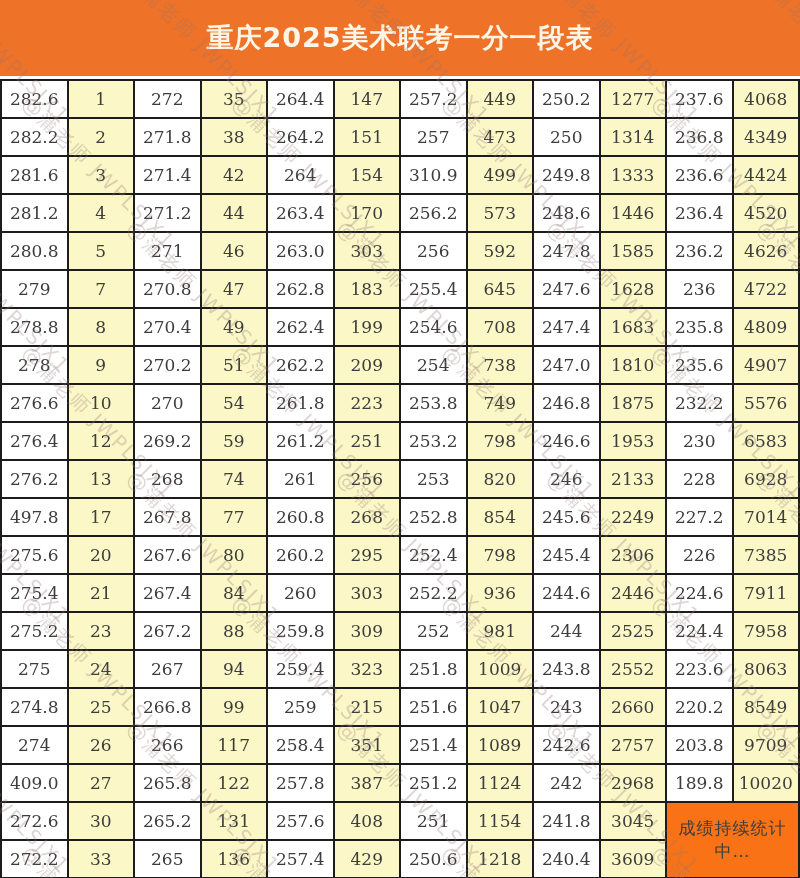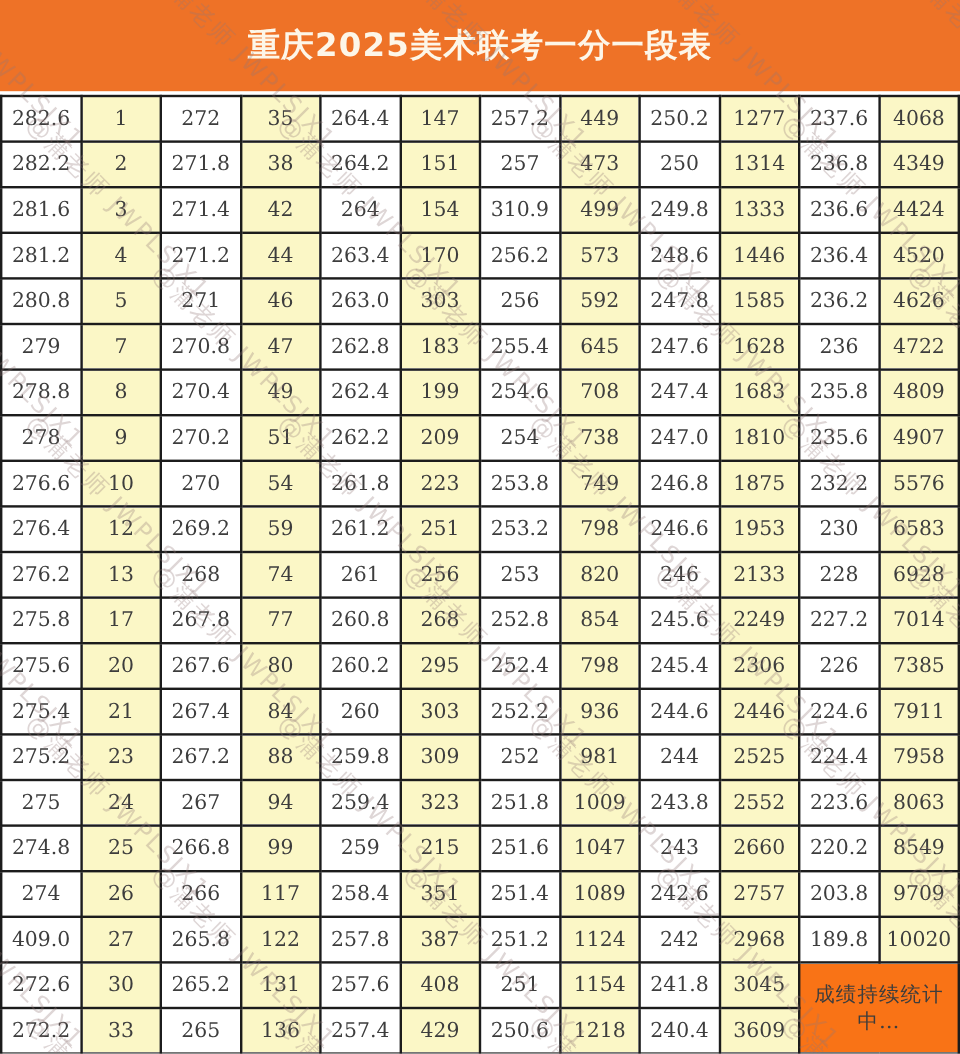--- a/index.html
+++ b/index.html
@@ -199,21 +199,21 @@
           <td class="white">261</td>
           <td class="yellow">256</td>
           <td class="white">253</td>
           <td class="yellow">820</td>
           <td class="white">246</td>
           <td class="yellow">2133</td>
           <td class="white">228</td>
           <td class="yellow">6928</td>
         </tr>
         <tr>
-          <td class="white">275.8</td>
+          <td class="white">497.8</td>
           <td class="yellow">17</td>
           <td class="white">267.8</td>
           <td class="yellow">77</td>
           <td class="white">260.8</td>
           <td class="yellow">268</td>
           <td class="white">252.8</td>
           <td class="yellow">854</td>
           <td class="white">245.6</td>
           <td class="yellow">2249</td>
           <td class="white">227.2</td>

